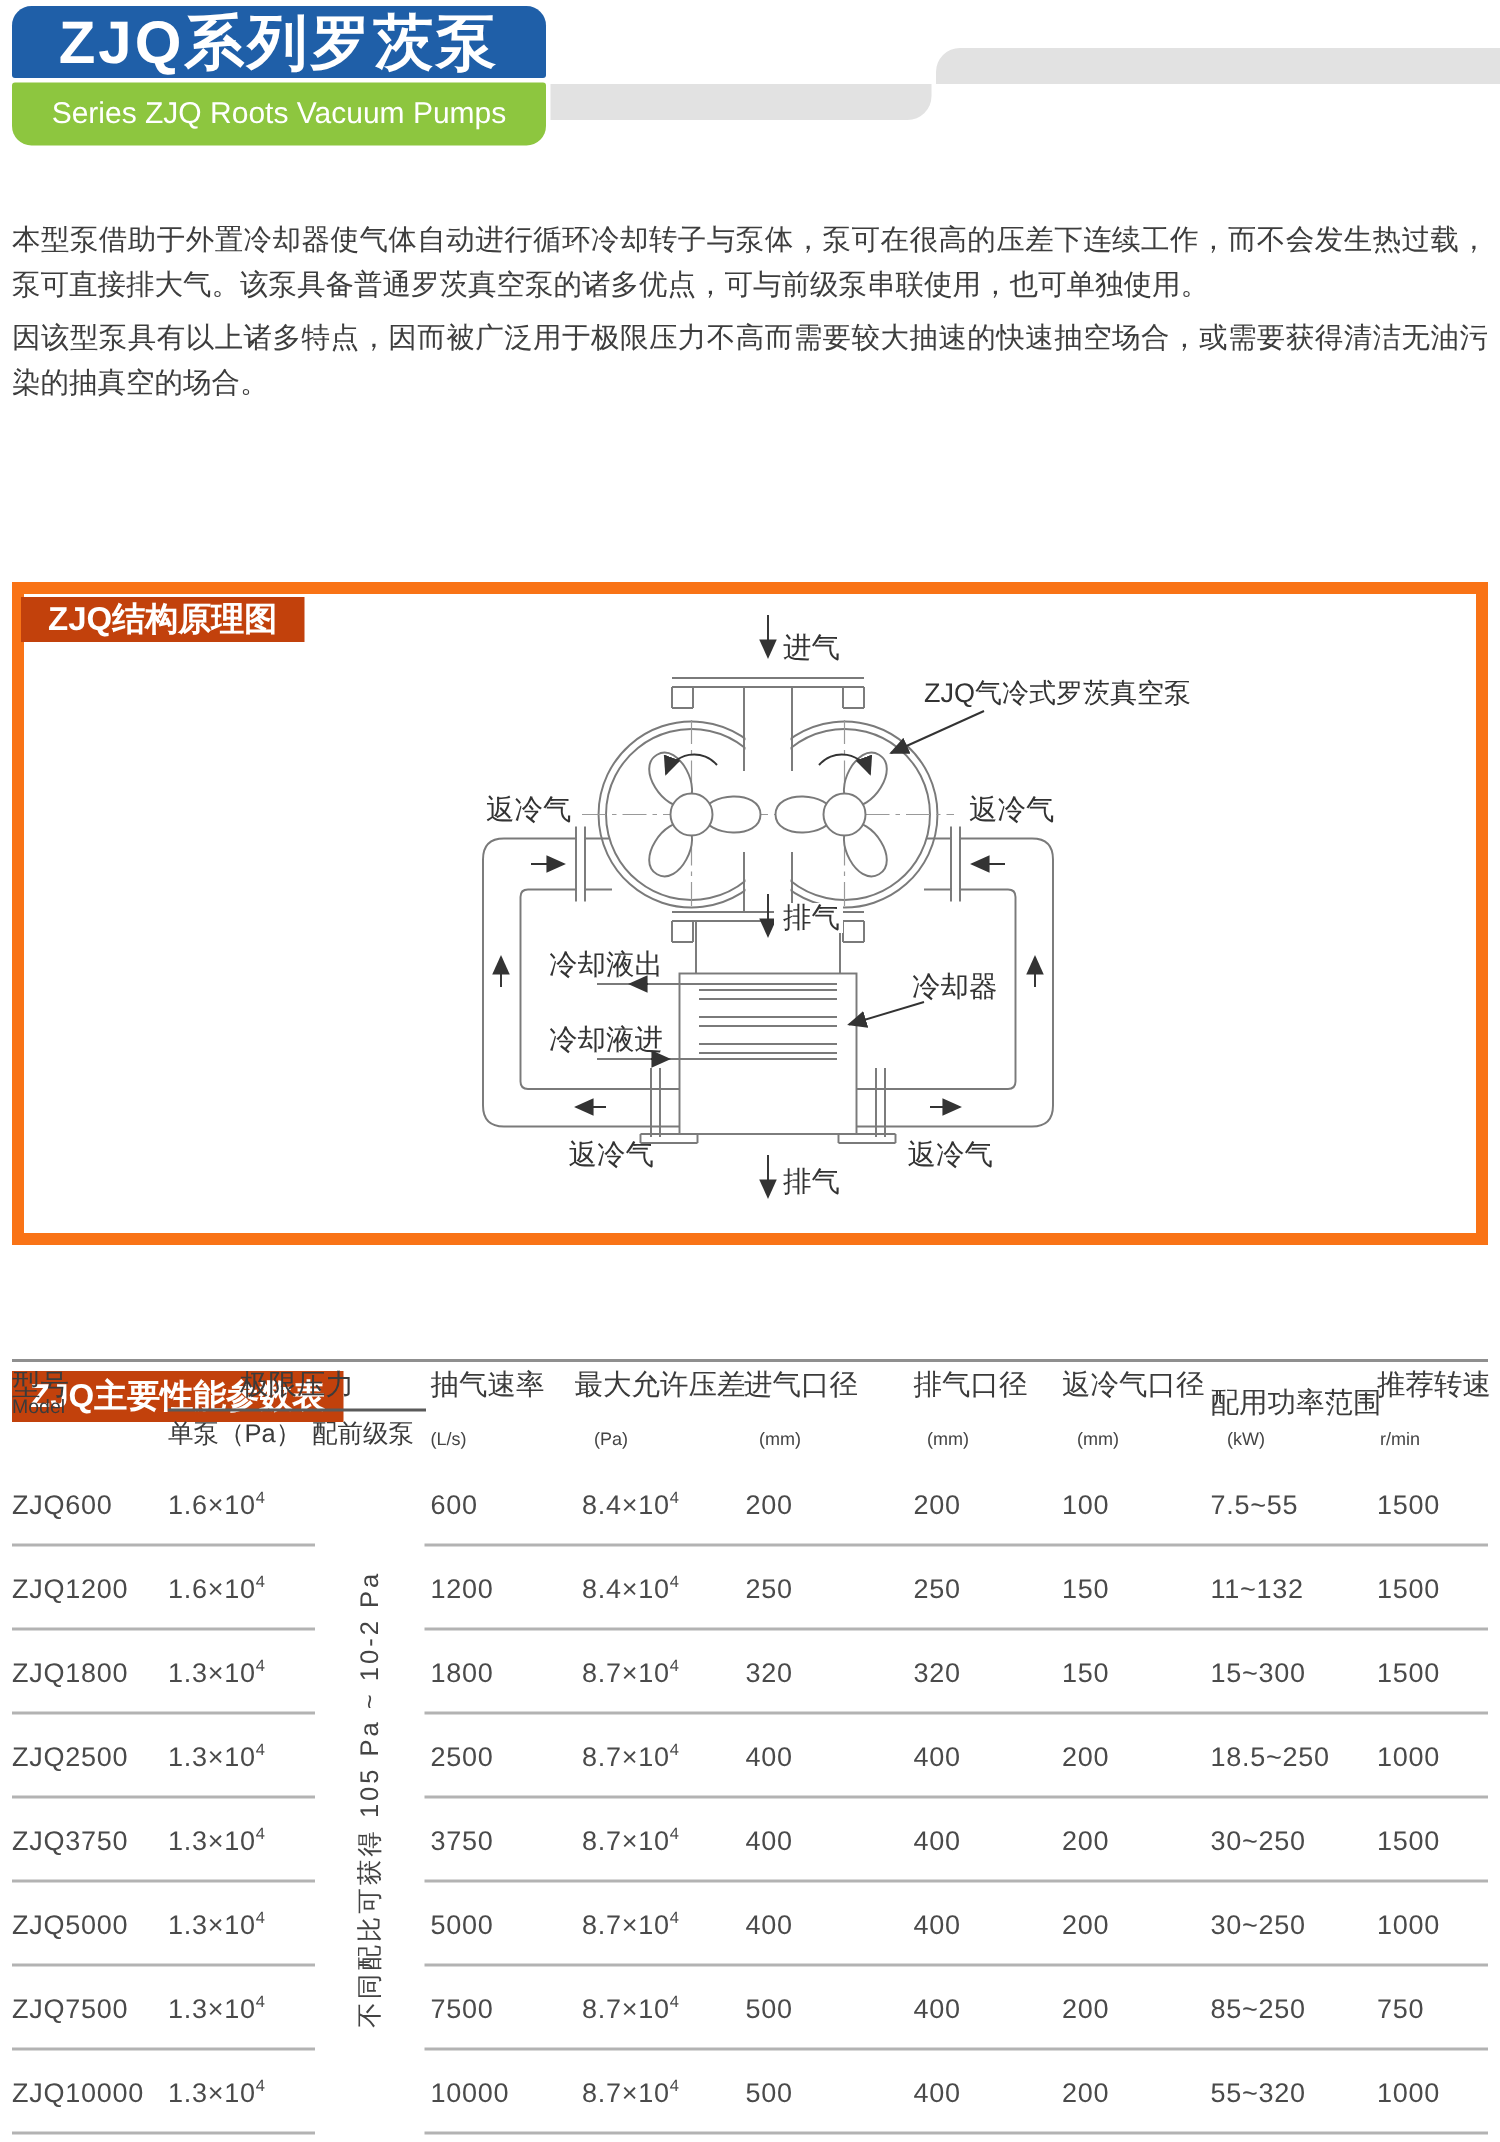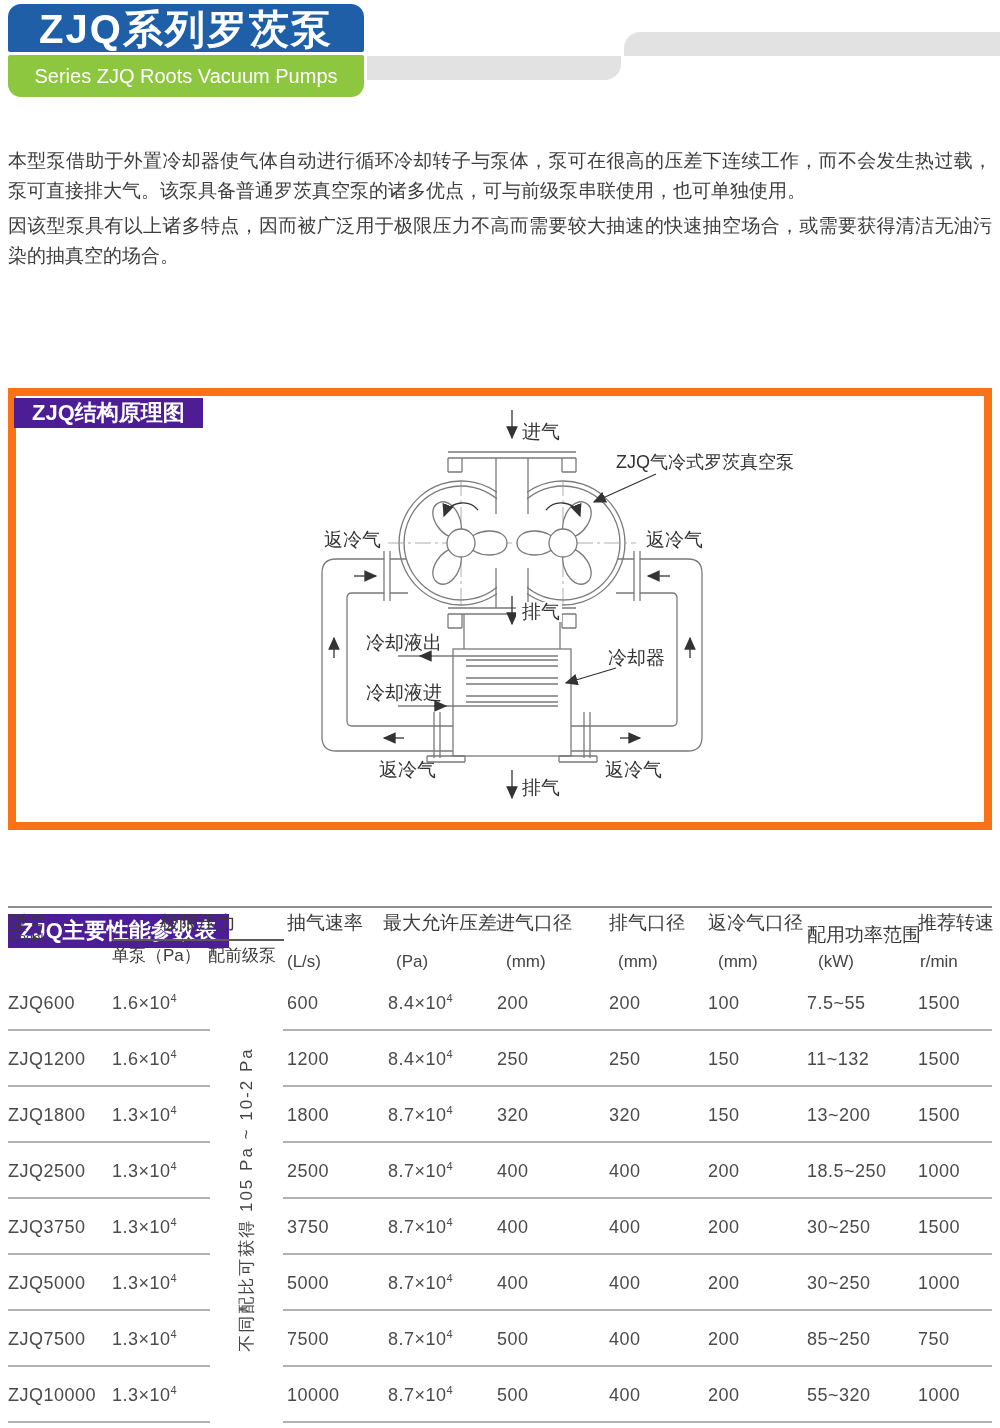--- a/index.html
+++ b/index.html
@@ -22,36 +22,36 @@
     background: #e2e2e2; border-radius: 16px 0 0 0; }
 
   
   .intro { position: absolute; left: 8px; top: 146px; width: 984px;
     font-size: 19px; line-height: 30px; color: #3d3d3d; text-align: justify; }
   .intro p { margin: 0 0 5px 0; }
 
   
   .diagram-box { position: absolute; left: 8px; top: 388px; width: 984px; height: 442px;
     border: 8px solid #f97316; background: #ffffff; }
-  .section-label { position: absolute; background: #4c1d95; color: #ffffff;
+  .section-label { position: absolute; background: #c2410c; color: #ffffff;
     font-weight: bold; white-space: nowrap; }
   .diagram-label { left: -2px; top: 2px; height: 30px; line-height: 30px;
     padding: 0 18px; font-size: 22px; }
   .schematic { position: absolute; left: 0; top: 0; width: 980px; height: 438px; }
   .schematic text { fill: #333333; }
 
   
   .table-label { left: 8px; top: 872px; height: 34px; line-height: 34px;
     padding: 0 12px; font-size: 22px; margin-top: 42px; }
   .table-top-rule { position: absolute; left: 8px; top: 906px; width: 984px; height: 2px; background: #8f8f8f; }
   .perf-table { position: absolute; left: 0; top: 906px; width: 1000px; height: 519px; color: #3b3b3b; }
   .th { position: absolute; font-size: 19px; white-space: nowrap; }
   .th-en { position: absolute; font-size: 13px; }
   .th-sub { position: absolute; font-size: 17px; white-space: nowrap; }
-  .th-unit { position: absolute; font-size: 17px; color: #444444; }
+  .th-unit { position: absolute; font-size: 12px; color: #444444; }
   .ult-underline { position: absolute; left: 112px; top: 33px; width: 172px; height: 2px; background: #5a5a5a; }
 
   .rows-wrap { position: absolute; left: 0; top: 69px; width: 1000px; }
   .trow { position: relative; height: 56px; display: flex; align-items: center;
     padding-left: 8px; font-size: 18px; color: #4a4a4a; letter-spacing: 0.5px; }
   .c-model  { width: 104px; }
   .c-single { width: 175px; }
   .c-speed  { width: 101px; }
   .c-maxd   { width: 109px; }
   .c-inlet  { width: 112px; }
@@ -251,21 +251,21 @@
           <div class="sep-r"></div>
         </div>
         <div class="trow">
           <div class="c-model">ZJQ1800</div>
           <div class="c-single">1.3×10<sup>4</sup></div>
           <div class="c-speed">1800</div>
           <div class="c-maxd">8.7×10<sup>4</sup></div>
           <div class="c-inlet">320</div>
           <div class="c-outlet">320</div>
           <div class="c-return">150</div>
-          <div class="c-power">13~200</div>
+          <div class="c-power">15~300</div>
           <div class="c-rpm">1500</div>
           <div class="sep-l"></div>
           <div class="sep-r"></div>
         </div>
         <div class="trow">
           <div class="c-model">ZJQ2500</div>
           <div class="c-single">1.3×10<sup>4</sup></div>
           <div class="c-speed">2500</div>
           <div class="c-maxd">8.7×10<sup>4</sup></div>
           <div class="c-inlet">400</div>

